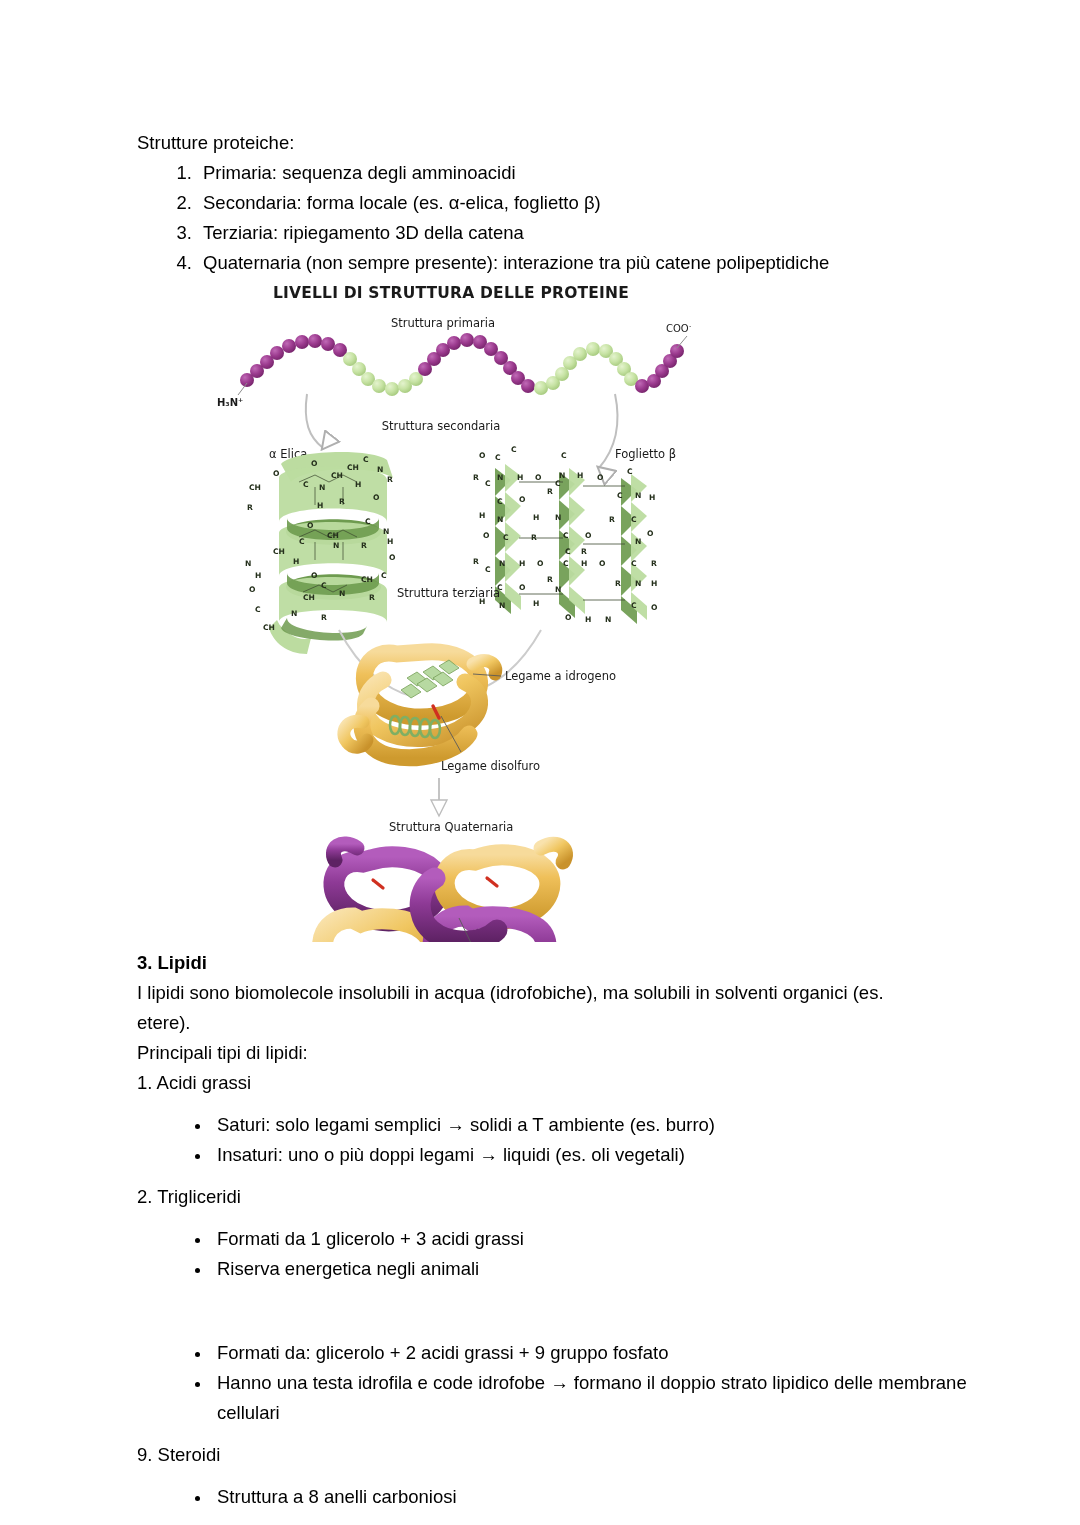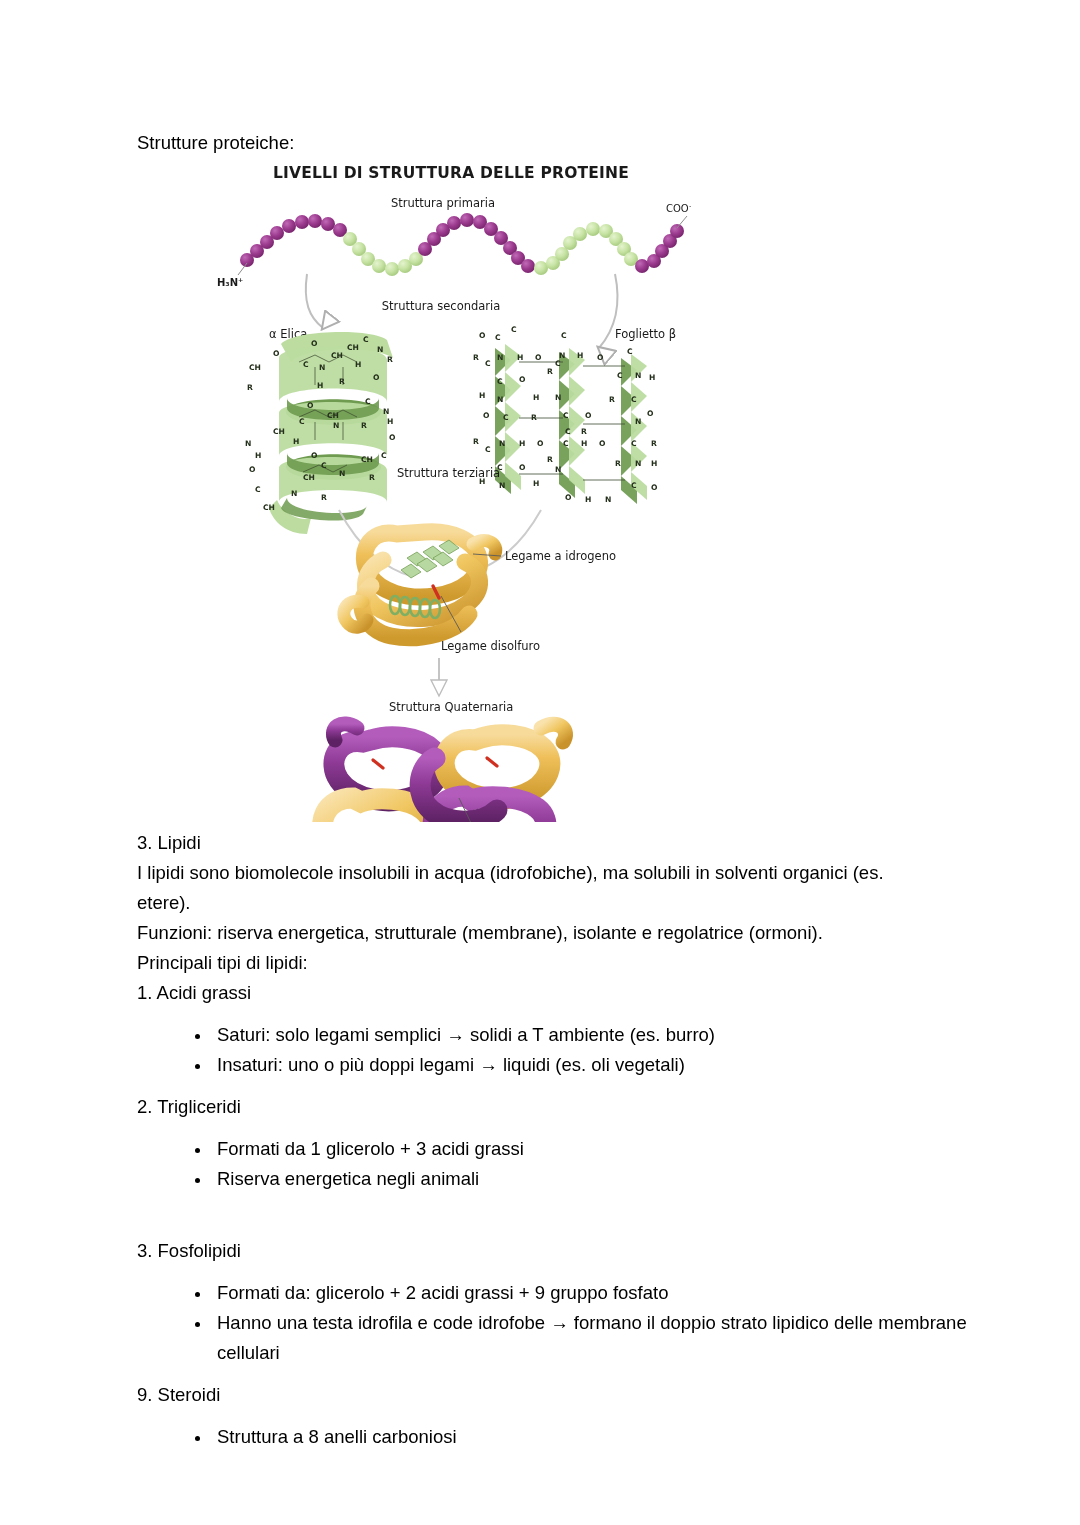--- a/index.html
+++ b/index.html
@@ -29,21 +29,21 @@
     width: 856px;
   }
 
   
   .line {
     font-size: 18.5px;
     line-height: 30px;
     color: #000;
     white-space: pre-wrap;
   }
-  .bold { font-weight: normal; }
+  .bold { font-weight: bold; }
 
   
   ol.numlist {
     margin: 0;
     padding: 0 0 0 60px;
     list-style: decimal;
   }
   ol.numlist li {
     font-size: 18.5px;
     line-height: 30px;
@@ -97,20 +97,26 @@
     fill: #25301c;
   }
 </style>
 </head>
 <body>
 
 <div class="page">
   <div class="content">
 
     <div class="line">Strutture proteiche:</div>
+    <ol class="numlist">
+      <li>Primaria: sequenza degli amminoacidi</li>
+      <li>Secondaria: forma locale (es. α-elica, foglietto β)</li>
+      <li>Terziaria: ripiegamento 3D della catena</li>
+      <li>Quaternaria (non sempre presente): interazione tra più catene polipeptidiche</li>
+    </ol>
 
     <div class="figure">
       <svg width="480" height="660" viewBox="0 0 480 660" xmlns="http://www.w3.org/2000/svg">
         <defs>
 
           <linearGradient id="goldTube" x1="0" y1="0" x2="0" y2="1">
             <stop offset="0%" stop-color="#F7DB9B"></stop>
             <stop offset="35%" stop-color="#EFC05A"></stop>
             <stop offset="100%" stop-color="#CE9A2E"></stop>
           </linearGradient>
@@ -446,38 +452,36 @@
         </g>
 
         <line x1="272" y1="686" x2="248" y2="636" stroke="#5A5A5A" stroke-width="0.9"></line>
         <text class="fig-label" x="196" y="704">Legame disolfuro</text>
       </svg>
     </div>
 
     <div class="line bold">3. Lipidi</div>
     <div class="line">I lipidi sono biomolecole insolubili in acqua (idrofobiche), ma solubili in solventi organici (es.</div>
     <div class="line">etere).</div>
-    <div class="line">Funzioni: riserva energetica, strutturale (membrane), isolante e regolatrice (ormoni).</div>
     <div class="line">Principali tipi di lipidi:</div>
 
     <div class="line">1. Acidi grassi</div>
     <ul class="bullets">
       <li>Saturi: solo legami semplici → solidi a T ambiente (es. burro)</li>
       <li>Insaturi: uno o più doppi legami → liquidi (es. oli vegetali)</li>
     </ul>
 
     <div class="line">2. Trigliceridi</div>
     <ul class="bullets">
       <li>Formati da 1 glicerolo + 3 acidi grassi</li>
       <li>Riserva energetica negli animali</li>
     </ul>
 
     <div class="spacer"></div>
 
-    <div class="line">3. Fosfolipidi</div>
     <ul class="bullets">
       <li>Formati da: glicerolo + 2 acidi grassi + 9 gruppo fosfato</li>
       <li>Hanno una testa idrofila e code idrofobe → formano il doppio strato lipidico delle membrane cellulari</li>
     </ul>
 
     <div class="line">9. Steroidi</div>
     <ul class="bullets">
       <li>Struttura a 8 anelli carboniosi</li>
     </ul>
 

